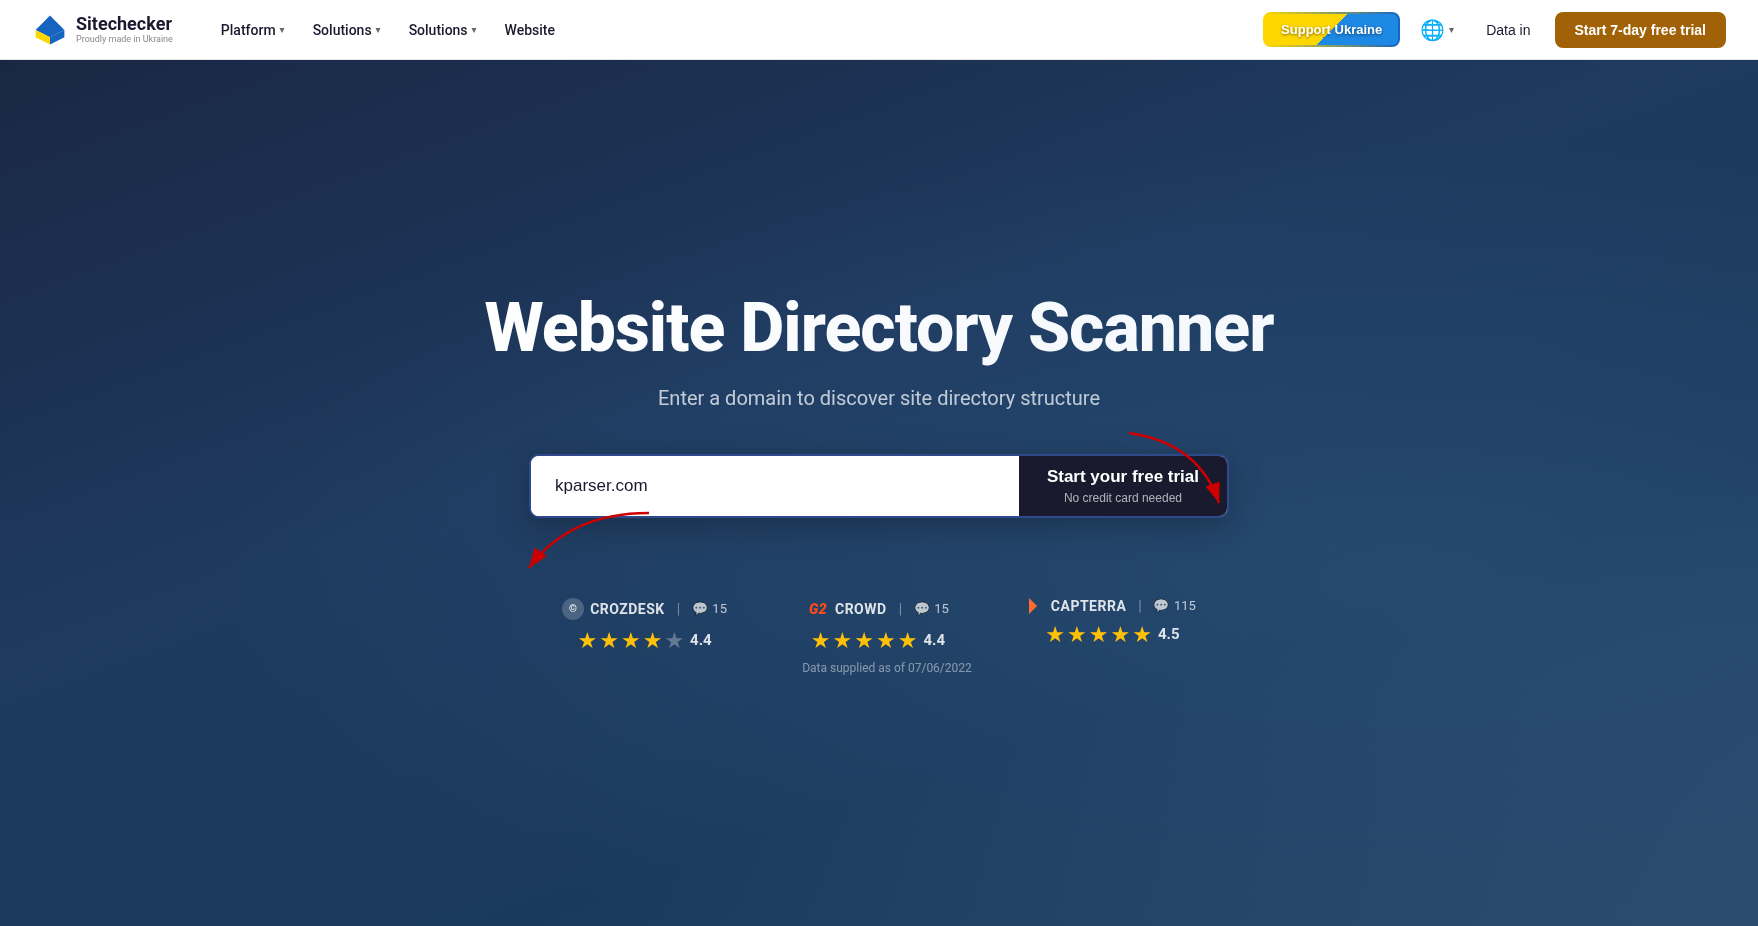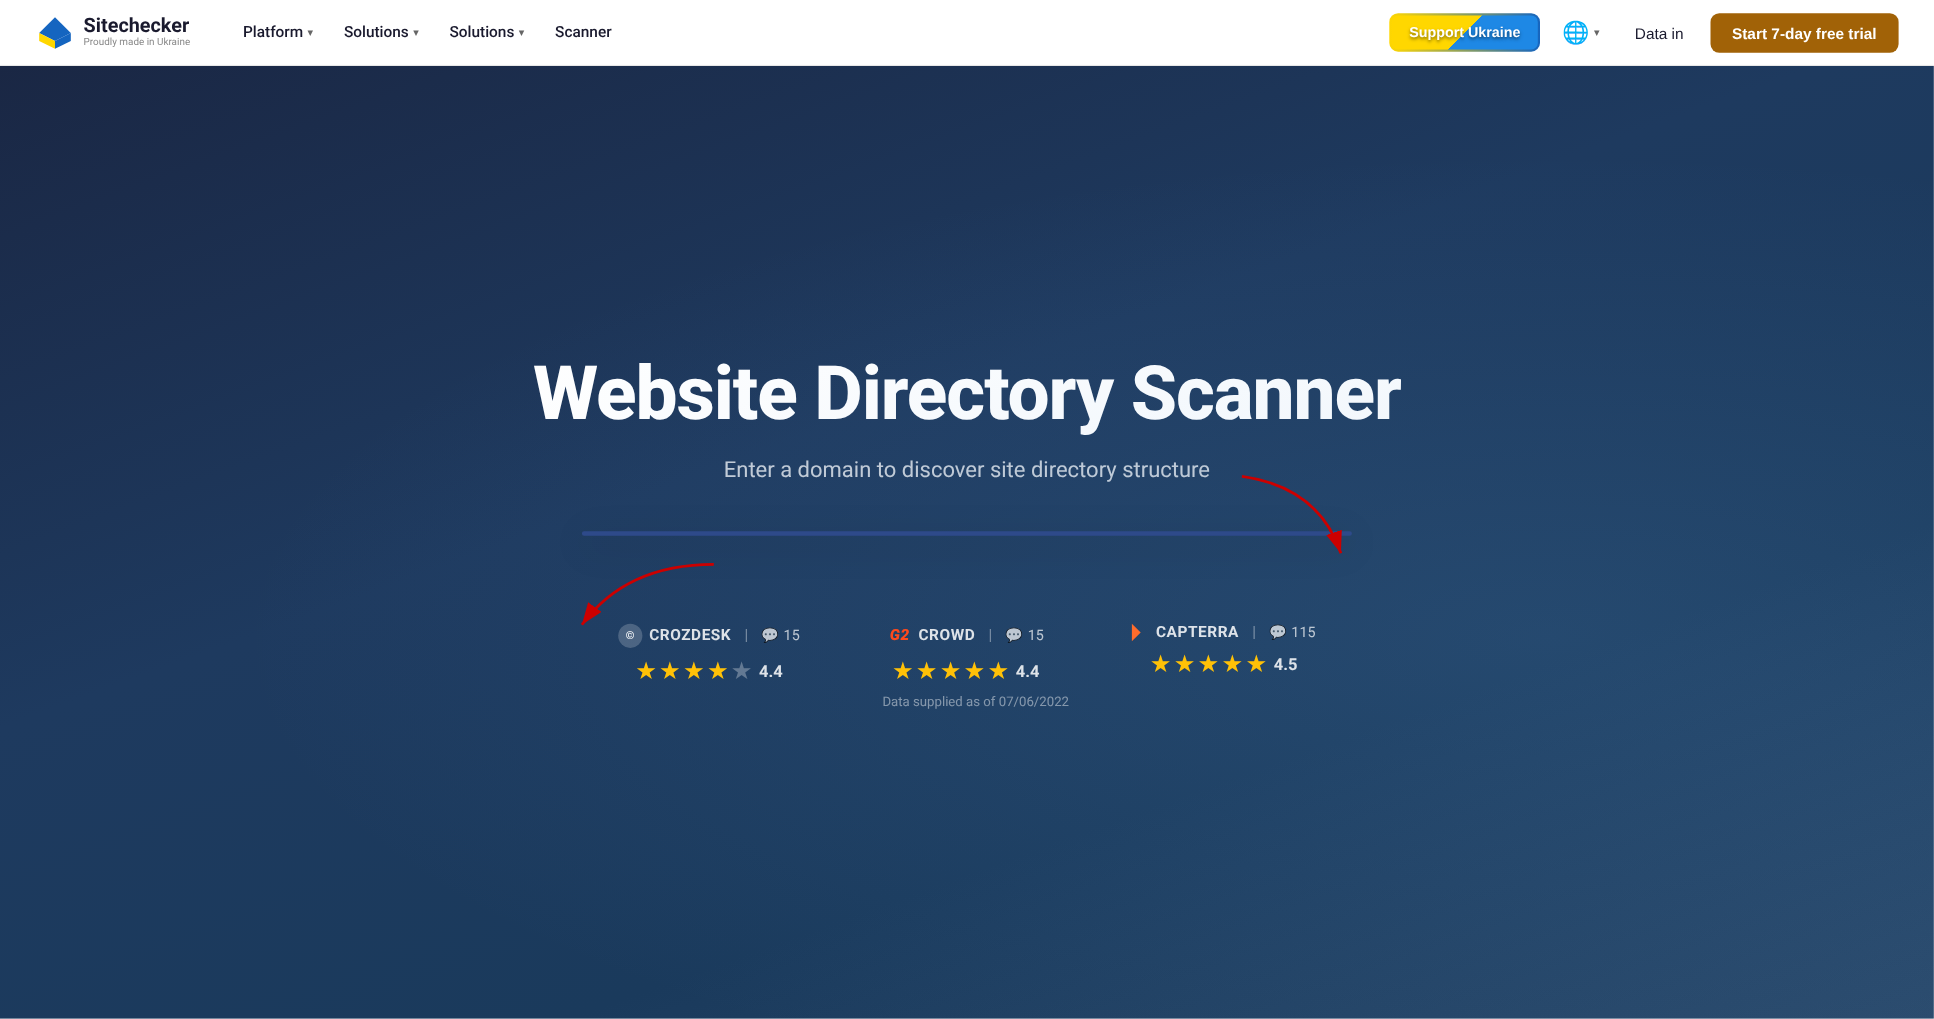--- a/index.html
+++ b/index.html
@@ -314,21 +314,21 @@
     </div>
     <div class="nav-item">
       <span>Solutions</span>
       <span class="nav-chevron">▾</span>
     </div>
     <div class="nav-item">
       <span>Solutions</span>
       <span class="nav-chevron">▾</span>
     </div>
     <div class="nav-item">
-      <span>Scanner</span>
+      <span>Website</span>
     </div>
   </div>
 
   <div class="nav-right">
     <div class="ukraine-btn-container">
       <button class="ukraine-btn-inner">Support Ukraine</button>
     </div>
     <button class="lang-btn">
       <span>🌐</span>
       <span class="nav-chevron">▾</span>
@@ -355,20 +355,25 @@
         <polygon points="0 0, 8 3, 0 6" fill="#cc0000"></polygon>
       </marker>
     </defs>
     <path d="M 10 10 Q 80 20 100 80" stroke="#cc0000" stroke-width="2.5" fill="none" marker-end="url(#arrowhead-r)"></path>
   </svg>
 
   <h1 class="hero-title">Website Directory Scanner</h1>
   <p class="hero-subtitle">Enter a domain to discover site directory structure</p>
 
   <div class="search-container">
+    <input class="search-input" type="text" value="kparser.com" placeholder="Enter domain..." style="">
+    <button class="cta-btn">
+      <span class="cta-btn-main">Start your free trial</span>
+      <span class="cta-btn-sub">No credit card needed</span>
+    </button>
   </div>
 
   <div class="reviews-section">
 
     <div class="review-item">
       <div class="review-header">
         <div class="review-logo">
           <span class="crozdesk-icon">©</span>
           <span>crozdesk</span>
         </div>

